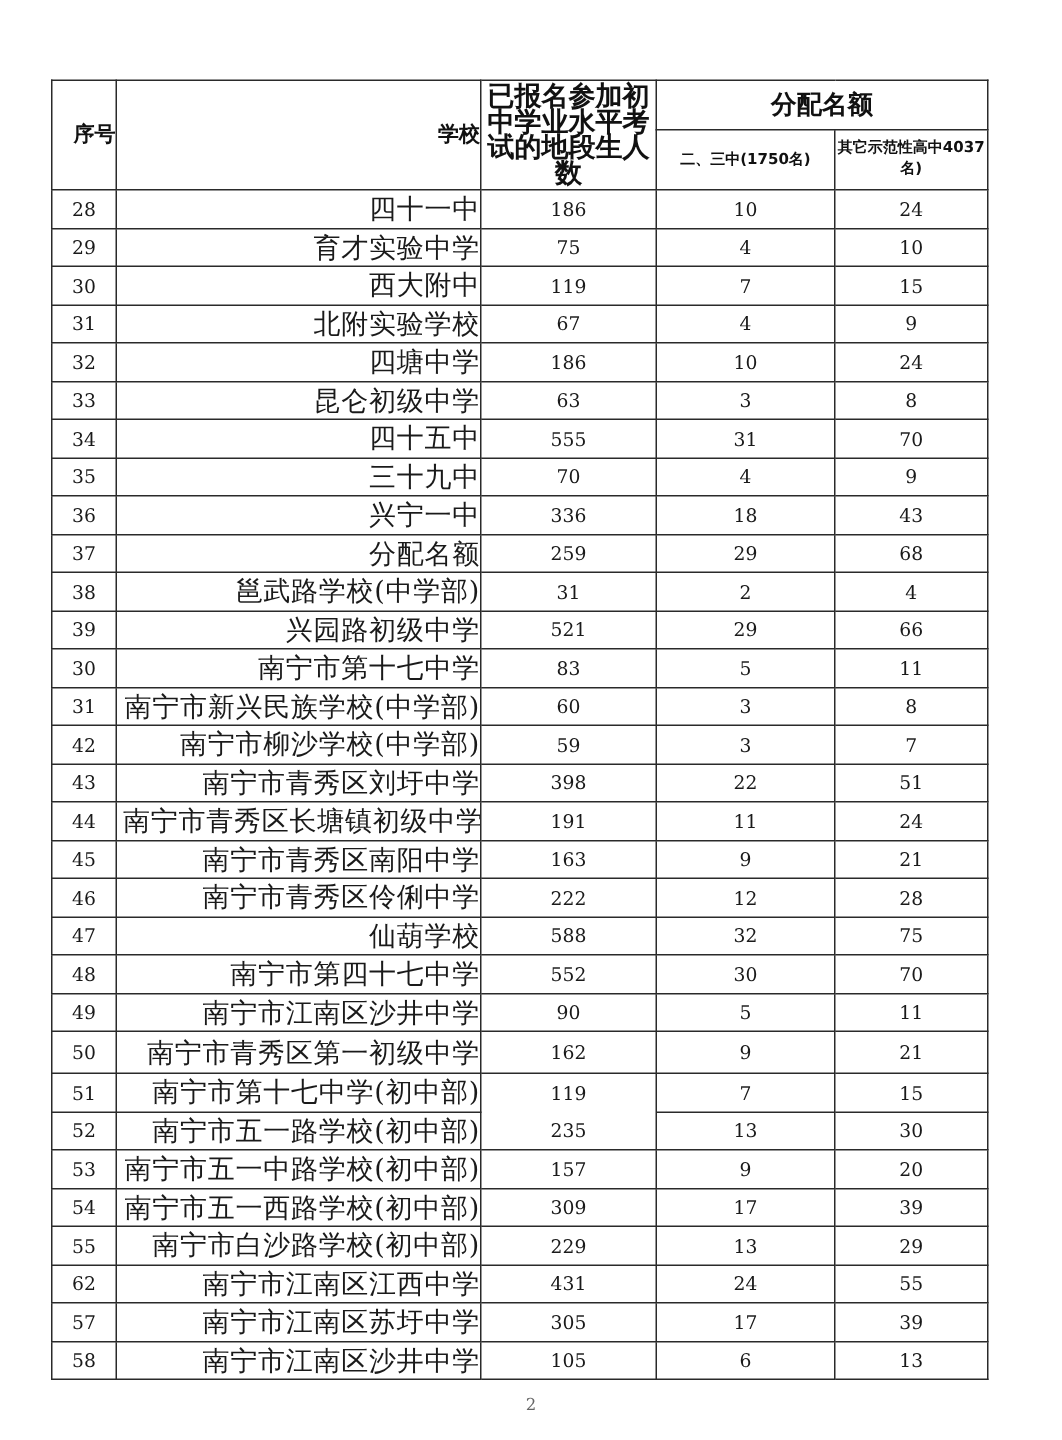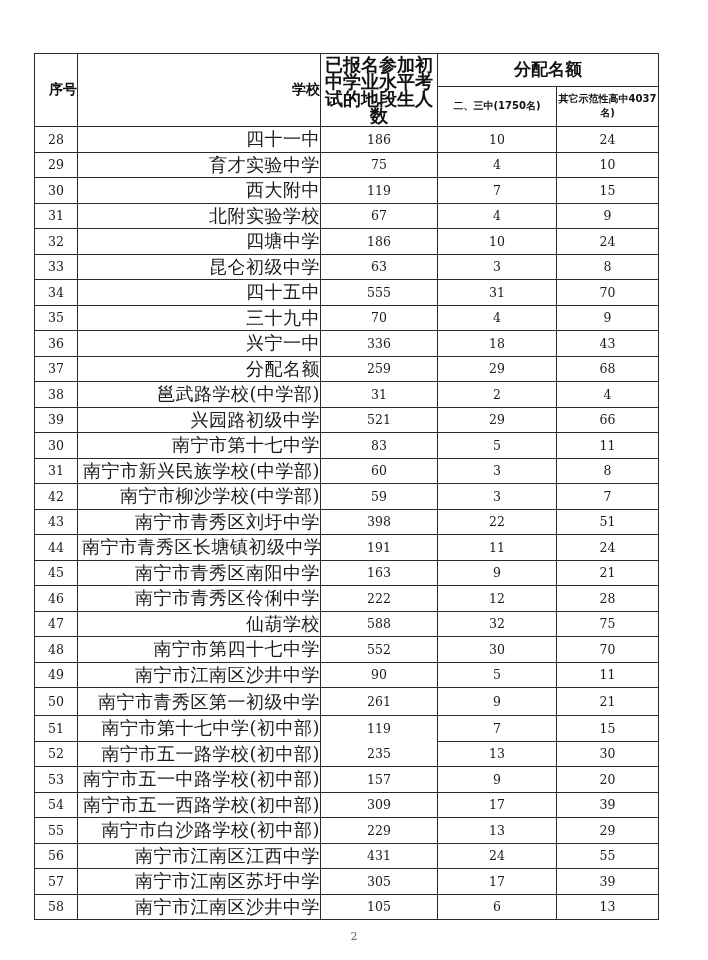--- a/index.html
+++ b/index.html
@@ -208,21 +208,21 @@
         <tr>
           <td class="seq">49</td>
           <td class="school">南宁市江南区沙井中学</td>
           <td class="num">90</td>
           <td class="num">5</td>
           <td class="num">11</td>
         </tr>
         <tr class="tall">
           <td class="seq">50</td>
           <td class="school">南宁市青秀区第一初级中学</td>
-          <td class="num">261</td>
+          <td class="num">162</td>
           <td class="num">9</td>
           <td class="num">21</td>
         </tr>
         <tr>
           <td class="seq">51</td>
           <td class="school">南宁市第十七中学(初中部)</td>
           <td class="num nobottom">119</td>
           <td class="num">7</td>
           <td class="num">15</td>
         </tr>
@@ -248,21 +248,21 @@
           <td class="num">39</td>
         </tr>
         <tr>
           <td class="seq">55</td>
           <td class="school">南宁市白沙路学校(初中部)</td>
           <td class="num">229</td>
           <td class="num">13</td>
           <td class="num">29</td>
         </tr>
         <tr>
-          <td class="seq">56</td>
+          <td class="seq">62</td>
           <td class="school">南宁市江南区江西中学</td>
           <td class="num">431</td>
           <td class="num">24</td>
           <td class="num">55</td>
         </tr>
         <tr>
           <td class="seq">57</td>
           <td class="school">南宁市江南区苏圩中学</td>
           <td class="num">305</td>
           <td class="num">17</td>

